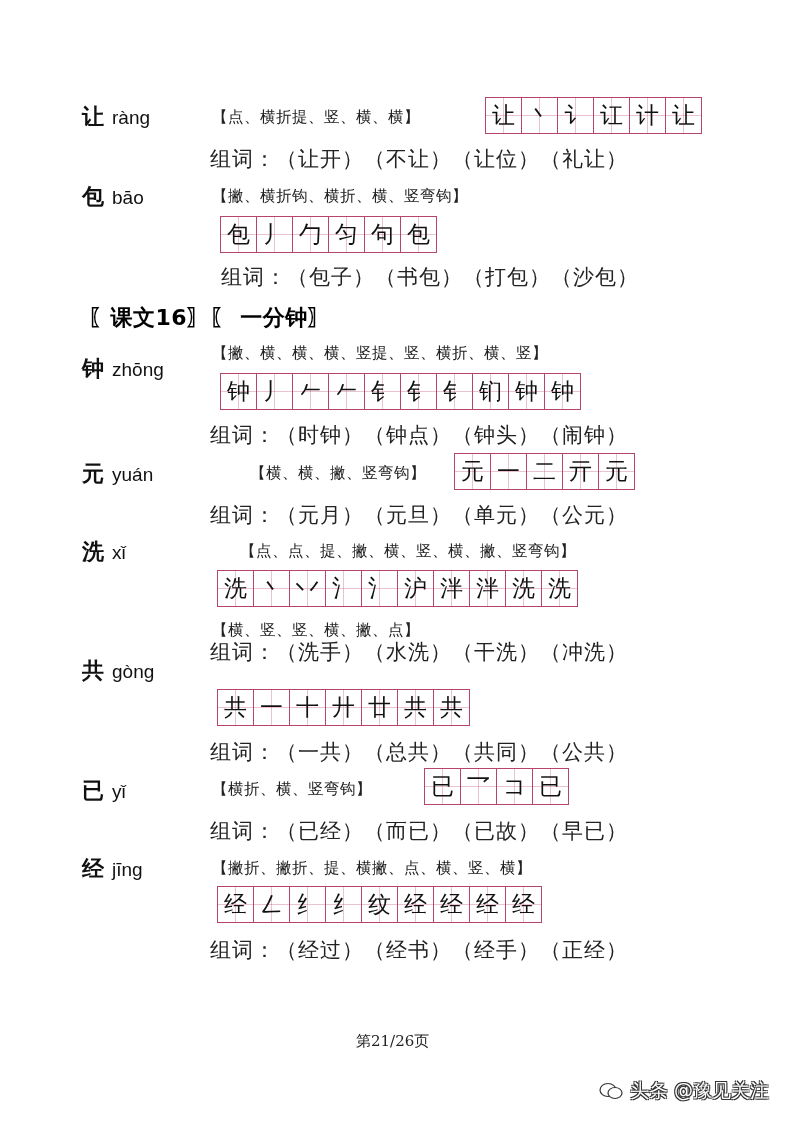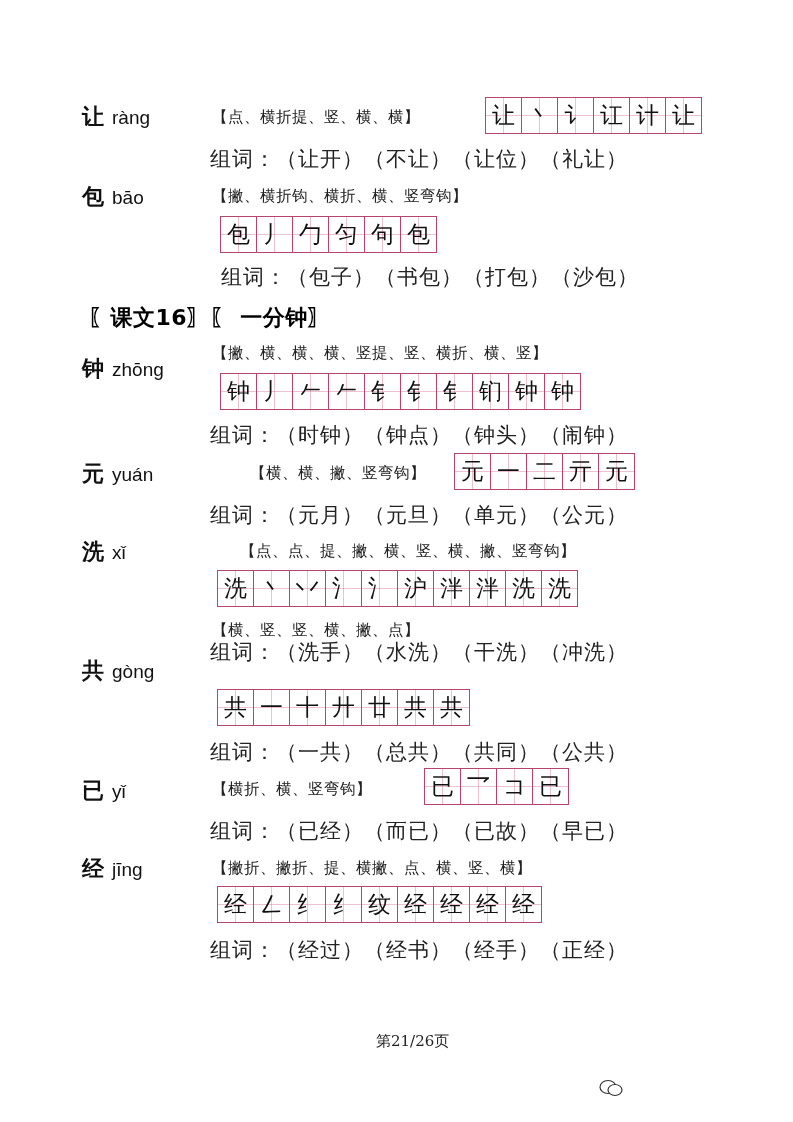--- a/index.html
+++ b/index.html
@@ -29,21 +29,21 @@
     font-family: "DejaVu Sans", "Liberation Sans", sans-serif; font-size: 23px; color: #111;
     background-image:
       linear-gradient(to right, transparent calc(50% - 0.5px), rgba(200,80,120,0.35) calc(50% - 0.5px), rgba(200,80,120,0.35) calc(50% + 0.5px), transparent calc(50% + 0.5px)),
       linear-gradient(to bottom, transparent calc(50% - 0.5px), rgba(200,80,120,0.35) calc(50% - 0.5px), rgba(200,80,120,0.35) calc(50% + 0.5px), transparent calc(50% + 0.5px));
   }
   .cell span { position: relative; z-index: 1; }
   .lesson-title {
     font-family: "DejaVu Sans", "Liberation Sans", sans-serif;
     font-weight: bold; color: #000000; font-size: 22px; letter-spacing: 0.5px; white-space: nowrap;
   }
-  .footer { font-size: 15px; color: #222; margin-left: 20px; }
+  .footer { font-size: 15px; color: #222; }
   .watermark {
     font-family: "DejaVu Sans", "Liberation Sans", sans-serif; font-size: 19px; color: #fff;
     text-shadow: -1px -1px 0 #333, 1px -1px 0 #333, -1px 1px 0 #333, 1px 1px 0 #333;
     white-space: nowrap; display: flex; align-items: center; gap: 6px;
   }
 </style>
 </head>
 <body>
 
 <div class="abs" style="left:82px;top:106px;">
@@ -299,13 +299,14 @@
   <span>组词：</span><span>（经过）</span><span>（经书）</span><span>（经手）</span><span>（正经）</span>
 </div>
 
 <div class="abs footer" style="left:356px;top:1032px;">第21/26页</div>
 
 <div class="abs watermark" style="left:598px;top:1078px;">
   <svg width="26" height="20" viewBox="0 0 26 20">
     <ellipse cx="10" cy="9" rx="8" ry="6.5" fill="#fff" stroke="#333" stroke-width="1.2"></ellipse>
     <ellipse cx="17" cy="12" rx="7" ry="5.5" fill="#fff" stroke="#333" stroke-width="1.2"></ellipse>
   </svg>
+  <span>头条 @豫见关注</span>
 </div>
 
 </body></html>

